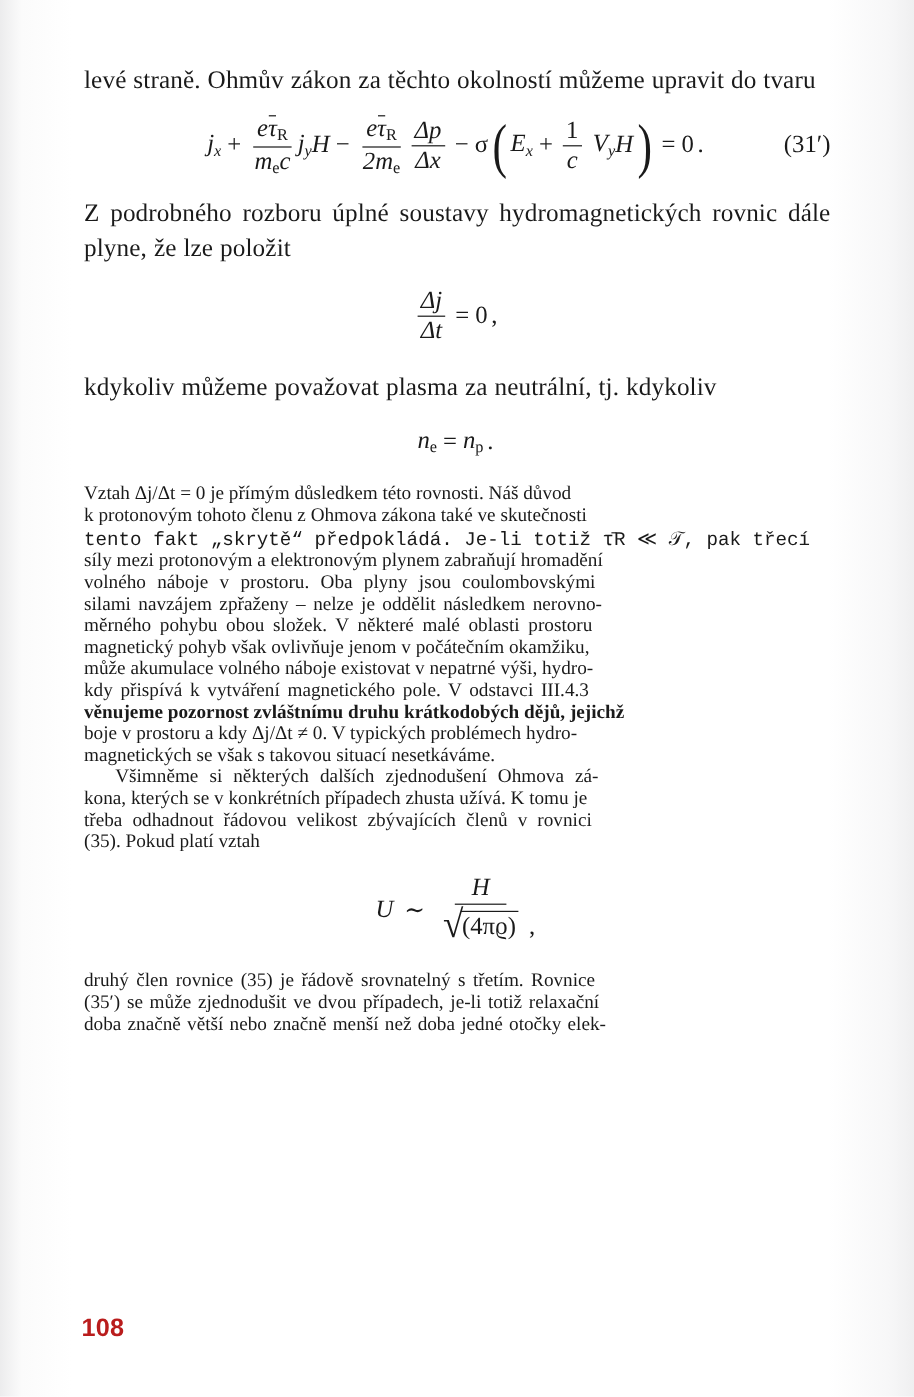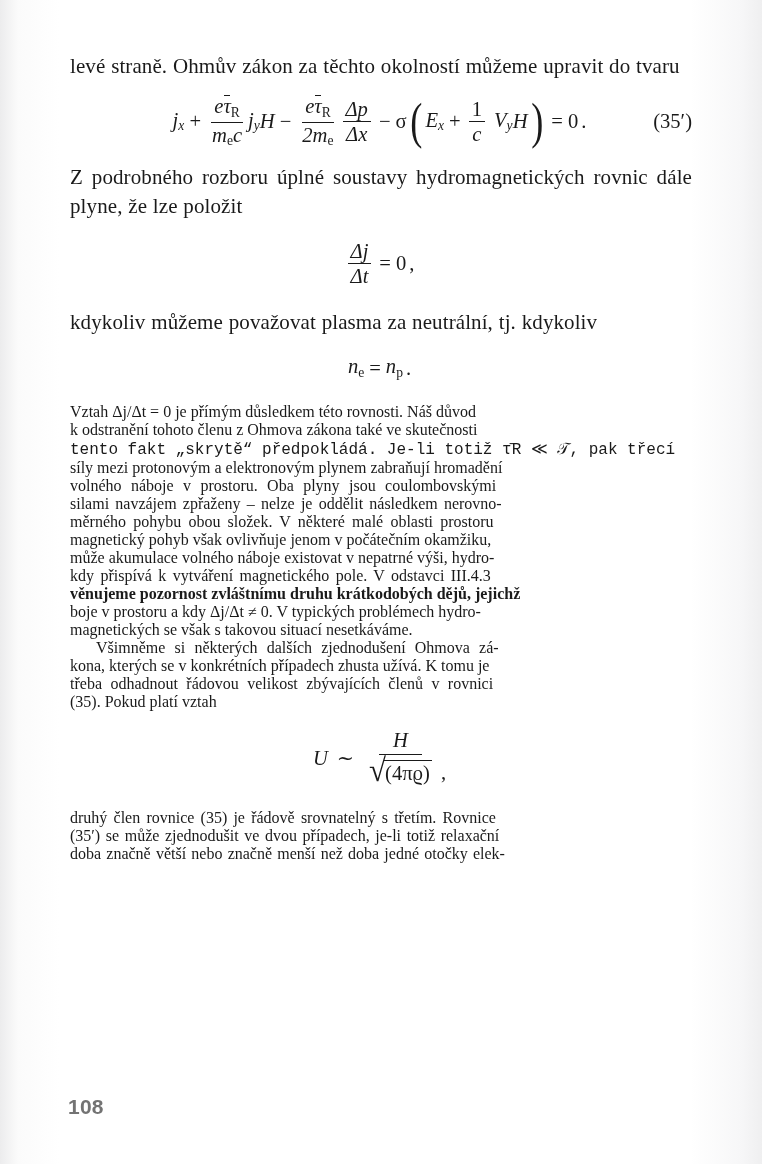--- a/index.html
+++ b/index.html
@@ -138,21 +138,21 @@
     font-style: normal;
   }
 
   .page-number {
     position: absolute;
     left: 68px;
     top: 1095px;
     font-family: "Liberation Sans", sans-serif;
     font-weight: bold;
     font-size: 21px;
-    color: #737373;
+    color: #b91c1c;
     letter-spacing: 0.2px;
   }
   .nbsp-gap { display: inline-block; width: 6px; }
 </style>
 </head>
 <body>
 
 <div class="page-scan-tint"></div>
 
 <div class="page-body">
@@ -192,21 +192,21 @@
           <span class="den mi">c</span>
         </span>
         <span class="nbsp-gap"></span>
         <span class="mi"><span>V</span><span class="sub">y</span></span>
         <span class="mi">H</span>
         <span class="bigparen">)</span>
         <span class="mo">=</span>
         <span class="mn">0</span>
         <span class="mo tight">.</span>
       </span>
-      <span class="eqnum">(35′)</span>
+      <span class="eqnum">(31′)</span>
     </div>
 
     <div class="gap-after-eq"></div>
 
     <p class="para">Z podrobného rozboru úplné soustavy hydromagnetických rovnic dále plyne, že lze položit</p>
 
     <div class="gap-before-eq" style="height:14px;"></div>
 
     <div class="eq-block" style="height:56px;">
       <span class="eq-inline-row">
@@ -232,21 +232,21 @@
         <span class="mo">=</span>
         <span class="mi"><span>n</span><span class="sub up">p</span></span>
         <span class="mo tight">.</span>
       </span>
     </div>
 
     <div class="gap-after-eq" style="height:18px;"></div>
 
     <div class="para" style="text-align:left;">
       <div style="display:block;">Vztah Δj/Δt = 0 je přímým důsledkem této rovnosti. Náš důvod</div>
-      <div style="display:block;">k odstranění tohoto členu z Ohmova zákona také ve skutečnosti</div>
+      <div style="display:block;">k protonovým tohoto členu z Ohmova zákona také ve skutečnosti</div>
       <div style="display:block;font-family:Liberation Mono, monospace;">tento fakt „skrytě“ předpokládá. Je-li totiž τ̄R ≪ 𝒯, pak třecí</div>
       <div style="display:block;">síly mezi protonovým a elektronovým plynem zabraňují hromadění</div>
       <div style="display:block; word-spacing:5.4px;">volného náboje v prostoru. Oba plyny jsou coulombovskými</div>
       <div style="display:block; word-spacing:2.2px;">silami navzájem zpřaženy – nelze je oddělit následkem nerovno-</div>
       <div style="display:block; word-spacing:3.2px;">měrného pohybu obou složek. V některé malé oblasti prostoru</div>
       <div style="display:block;">magnetický pohyb však ovlivňuje jenom v počátečním okamžiku,</div>
       <div style="display:block;">může akumulace volného náboje existovat v nepatrné výši, hydro-</div>
       <div style="display:block; word-spacing:2.4px;">kdy přispívá k vytváření magnetického pole. V odstavci III.4.3</div>
       <div style="display:block;font-weight:bold;">věnujeme pozornost zvláštnímu druhu krátkodobých dějů, jejichž</div>
       <div style="display:block;">boje v prostoru a kdy Δj/Δt ≠ 0. V typických problémech hydro-</div>

